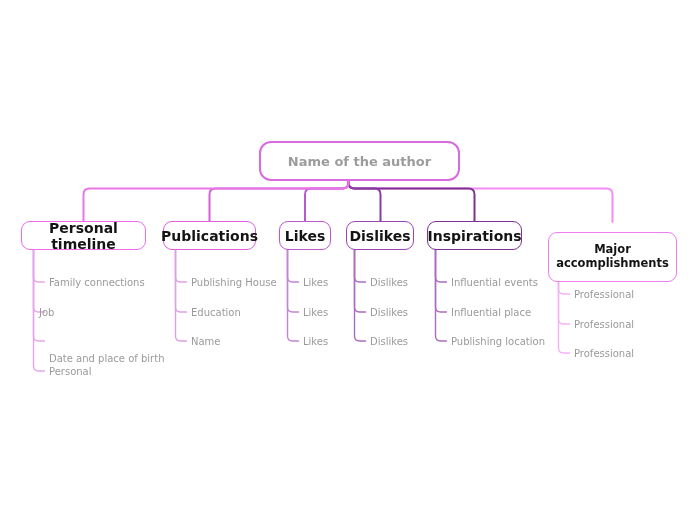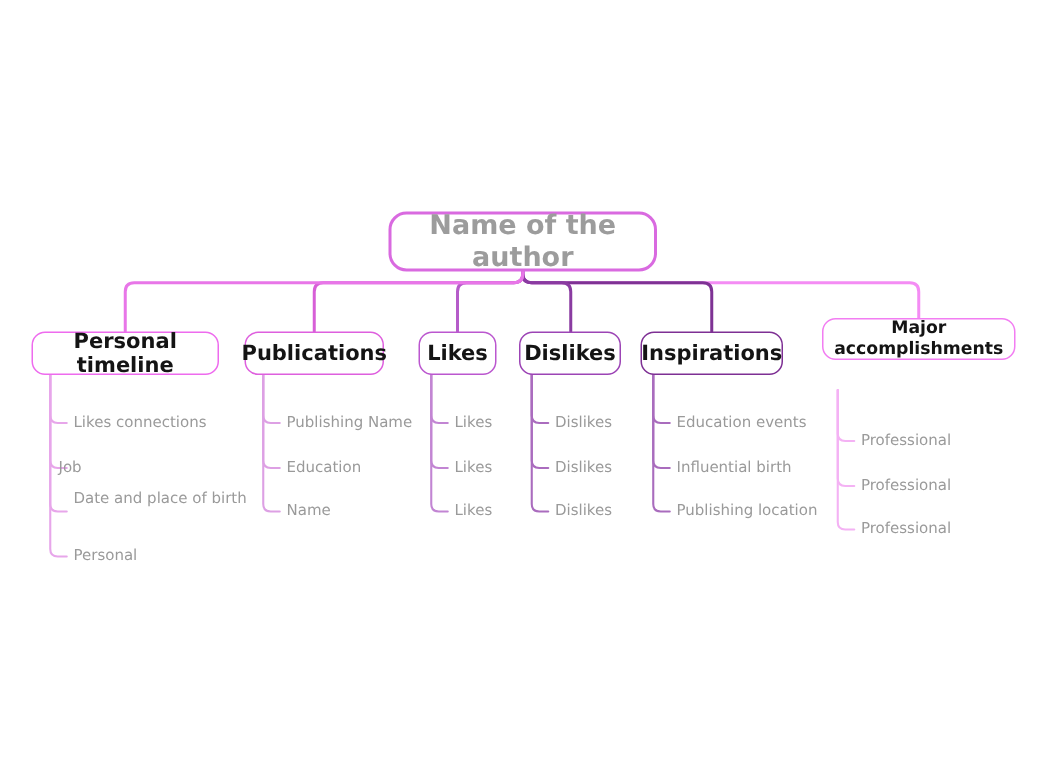--- a/index.html
+++ b/index.html
@@ -24,31 +24,31 @@
     border-radius: 10px;
     display: flex;
     align-items: center;
     justify-content: center;
     text-align: center;
     font-weight: bold;
     color: #141414;
     cursor: pointer;
   }
   .root-node {
-    left: 259px; top: 141px; width: 179px; height: 40px;
+    left: 259px; top: 141px; width: 201px; height: 40px;
     border-width: 2px; border-radius: 12px;
-    font-size: 18px; color: #9c9c9c;
+    font-size: 13px; color: #9c9c9c;
   }
   .branch-node { border-width: 1.5px; border-radius: 9px; font-size: 14px; }
   #n0 { left: 21px;  top: 221px; width: 125px; height: 29px; }
   #n1 { left: 163px; top: 221px; width: 93px;  height: 29px; }
   #n2 { left: 279px; top: 221px; width: 52px;  height: 29px; }
   #n3 { left: 346px; top: 221px; width: 68px;  height: 29px; }
   #n4 { left: 427px; top: 221px; width: 95px;  height: 29px; }
-  #n5 { left: 548px; top: 212px; width: 129px; height: 28px; font-size: 11.5px; line-height: 1.2; }
+  #n5 { left: 548px; top: 232px; width: 129px; height: 50px; font-size: 11.5px; line-height: 1.2; }
 
   .leaf {
     position: absolute;
     transform: translateY(-50%);
     font-size: 10px;
     color: #9a9a9a;
     white-space: nowrap;
     cursor: pointer;
   }
 </style>
@@ -106,38 +106,38 @@
 
   <div class="node root-node" style="border-color: rgb(217, 106, 224);">Name of the author</div>
 
   <div class="node branch-node" id="n0" style="border-color: rgb(238, 107, 238);">Personal timeline</div>
   <div class="node branch-node" id="n1" style="border-color: rgb(222, 95, 222);">Publications</div>
   <div class="node branch-node" id="n2" style="border-color: rgb(187, 87, 207);">Likes</div>
   <div class="node branch-node" id="n3" style="border-color: rgb(156, 68, 181);">Dislikes</div>
   <div class="node branch-node" id="n4" style="border-color: rgb(126, 48, 148);">Inspirations</div>
   <div class="node branch-node" id="n5" style="border-color: rgb(242, 125, 242);">Major accomplishments</div>
 
-  <div class="leaf" style="left:49px;top:282px">Likes connections</div>
+  <div class="leaf" style="left:49px;top:282px">Family connections</div>
   <div class="leaf" style="left:39px;top:312px">Job</div>
-  <div class="leaf" style="left:49px;top:333px">Date and place of birth</div>
+  <div class="leaf" style="left:49px;top:358px">Date and place of birth</div>
   <div class="leaf" style="left:49px;top:371px">Personal</div>
 
-  <div class="leaf" style="left:191px;top:282px">Publishing Name</div>
+  <div class="leaf" style="left:191px;top:282px">Publishing House</div>
   <div class="leaf" style="left:191px;top:312px">Education</div>
   <div class="leaf" style="left:191px;top:341px">Name</div>
 
   <div class="leaf" style="left:303px;top:282px">Likes</div>
   <div class="leaf" style="left:303px;top:312px">Likes</div>
   <div class="leaf" style="left:303px;top:341px">Likes</div>
 
   <div class="leaf" style="left:370px;top:282px">Dislikes</div>
   <div class="leaf" style="left:370px;top:312px">Dislikes</div>
   <div class="leaf" style="left:370px;top:341px">Dislikes</div>
 
-  <div class="leaf" style="left:451px;top:282px">Education events</div>
-  <div class="leaf" style="left:451px;top:312px">Influential birth</div>
+  <div class="leaf" style="left:451px;top:282px">Influential events</div>
+  <div class="leaf" style="left:451px;top:312px">Influential place</div>
   <div class="leaf" style="left:451px;top:341px">Publishing location</div>
 
   <div class="leaf" style="left:574px;top:294px">Professional</div>
   <div class="leaf" style="left:574px;top:324px">Professional</div>
   <div class="leaf" style="left:574px;top:353px">Professional</div>
 
 </div>
 
 </body></html>

